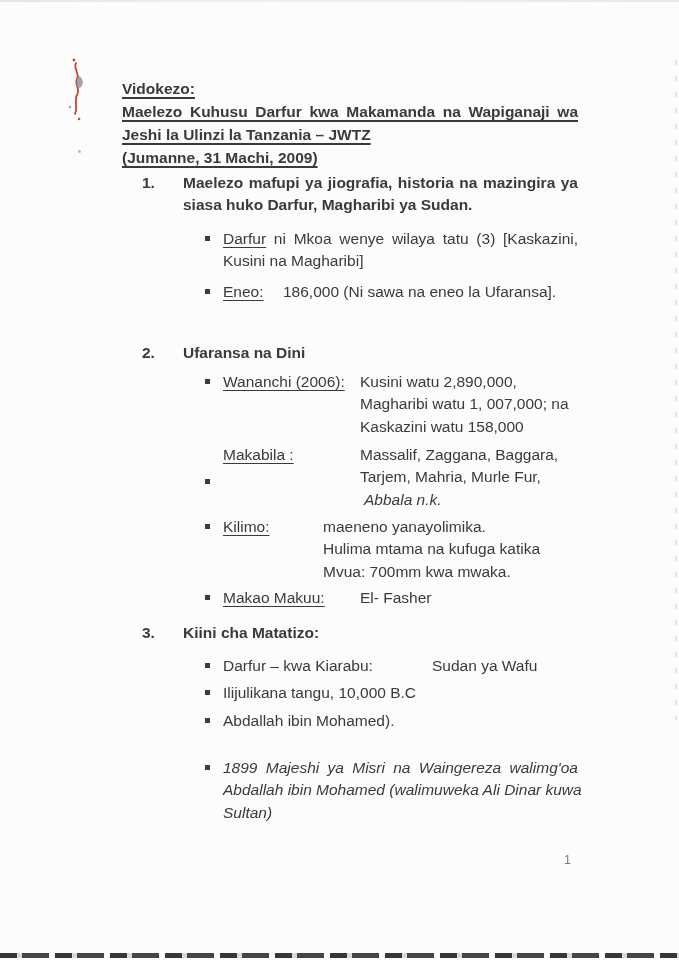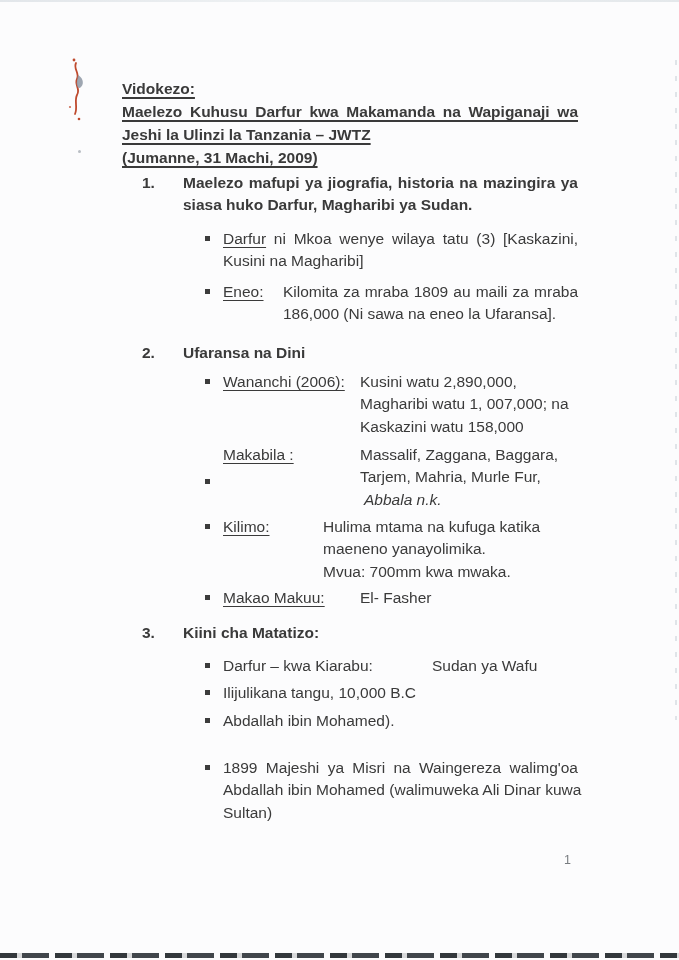--- a/index.html
+++ b/index.html
@@ -42,21 +42,21 @@
 
   .pos-b11{top:228px;}
   .pos-b12{top:281px;}
   .pos-w{top:371px;}
   .pos-mk{top:444px;align-items:center;}
   .pos-k{top:516px;}
   .pos-mm{top:587px;}
   .pos-31{top:655px;}
   .pos-32{top:682px;}
   .pos-33{top:710px;}
-  .pos-34{top:757px;}
+  .pos-34{top:757px;font-style:italic;}
 
   .pagenum{top:849px;left:564px;font-size:12.5px;color:#787c80;}
 
   
   .edge-top{top:0;left:0;width:679px;height:2px;
     background:linear-gradient(90deg,#e2e6ea,#eef1f3 40%,#e4e8eb);}
   .edge-right{top:60px;right:2px;width:2px;height:660px;opacity:.8;
     background:repeating-linear-gradient(180deg,#d9dee3 0 5px,transparent 5px 16px);}
   .scan-line{top:953px;left:0;width:679px;height:4.5px;
     background:repeating-linear-gradient(90deg,
@@ -110,21 +110,20 @@
     </div>
   </div>
 
   <div class="abs bullet pos-b12">
     <span class="bmark">
         <span class="bsq"></span>
       </span>
     <div class="bbody brow">
       <span class="lbl w60 ul">Eneo:</span>
       <div class="bval">
-        <div class="ln just">Kilomita za mraba 1809 au maili za mraba</div>
         <div class="ln">186,000 (Ni sawa na eneo la Ufaransa].</div>
       </div>
     </div>
   </div>
 
   <div class="abs sec pos-s2">
     <span class="num">2.</span>
     <div class="stitle">
       <div class="ln">Ufaransa na Dini</div>
     </div>
@@ -158,22 +157,22 @@
     </div>
   </div>
 
   <div class="abs bullet pos-k">
     <span class="bmark">
         <span class="bsq"></span>
       </span>
     <div class="bbody brow">
       <span class="lbl w100 ul">Kilimo:</span>
       <div class="bval">
+        <div class="ln">maeneno yanayolimika.</div>
         <div class="ln">Hulima mtama na kufuga katika</div>
-        <div class="ln">maeneno yanayolimika.</div>
         <div class="ln">Mvua: 700mm kwa mwaka.</div>
       </div>
     </div>
   </div>
 
   <div class="abs bullet pos-mm">
     <span class="bmark">
         <span class="bsq"></span>
       </span>
     <div class="bbody brow">

